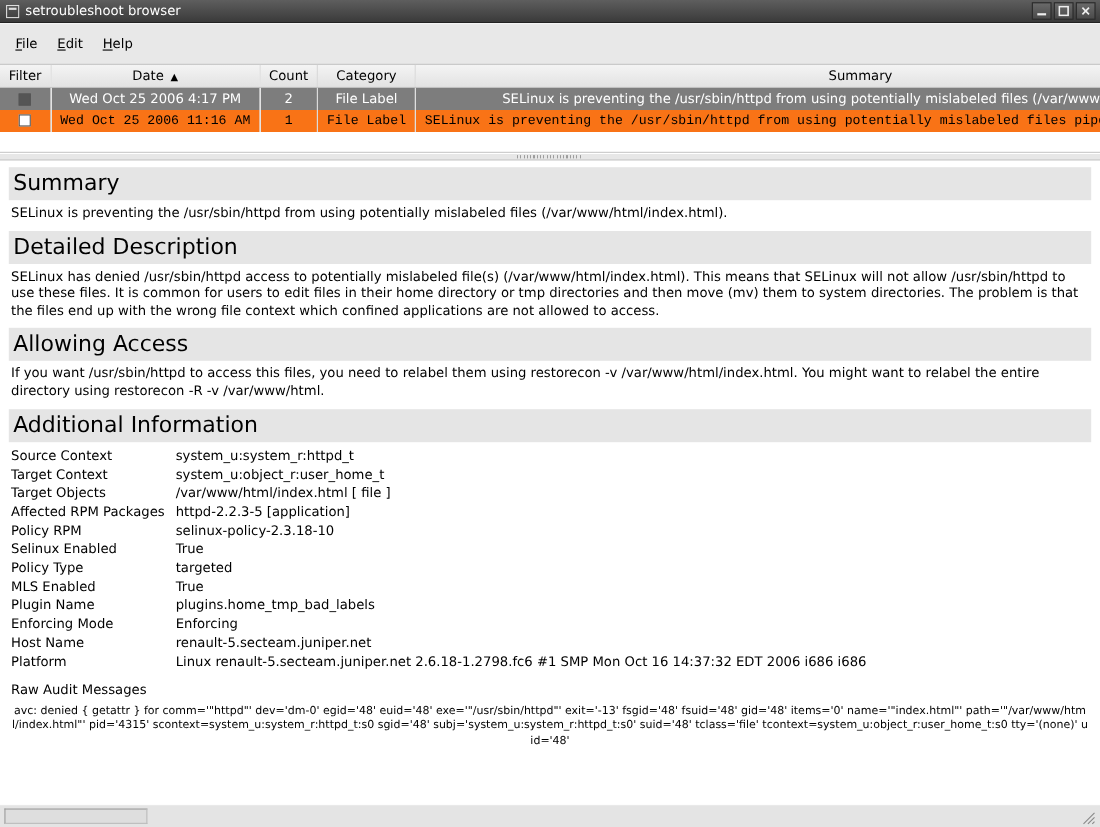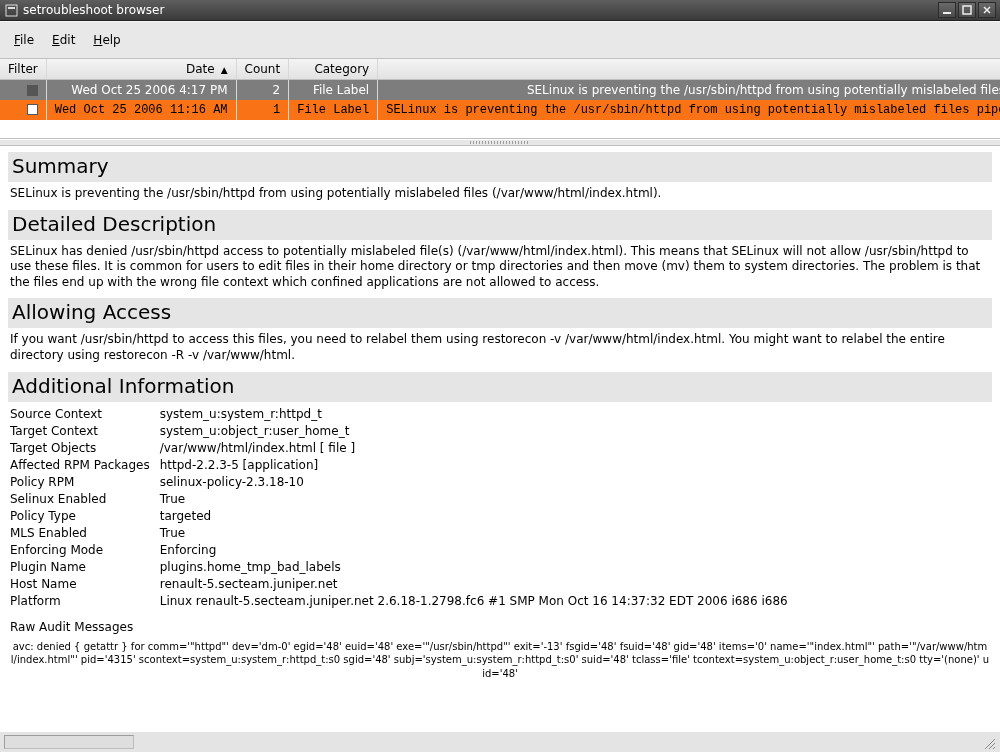--- a/index.html
+++ b/index.html
@@ -54,21 +54,21 @@
 
   
   .table-wrap {
     background: #fff;
     height: 80px;
     border-bottom: 1px solid #c0c0c0;
     display:flex; flex-direction:column;
   }
   table.alerts { width: 100%; border-collapse: collapse; font-size: 12px; }
   table.alerts th, table.alerts td {
-    text-align: right;
+    text-align: center;
     padding: 3px 8px;
     border-right: 1px solid #d8d8d8;
     white-space: nowrap;
     overflow:hidden;
     font-weight: normal;
   }
   table.alerts thead th {
     background: linear-gradient(to bottom,#f4f4f4,#e2e2e2);
     border-bottom: 1px solid #c0c0c0;
     height: 20px;
@@ -259,26 +259,26 @@
         </tr>
         <tr>
           <td class="k">Policy Type</td>
           <td>targeted</td>
         </tr>
         <tr>
           <td class="k">MLS Enabled</td>
           <td>True</td>
         </tr>
         <tr>
+          <td class="k">Plugin Name</td>
+          <td>plugins.home_tmp_bad_labels</td>
+        </tr>
+        <tr>
           <td class="k">Enforcing Mode</td>
           <td>Enforcing</td>
-        </tr>
-        <tr>
-          <td class="k">Plugin Name</td>
-          <td>plugins.home_tmp_bad_labels</td>
         </tr>
         <tr>
           <td class="k">Host Name</td>
           <td>renault-5.secteam.juniper.net</td>
         </tr>
         <tr>
           <td class="k">Platform</td>
           <td>Linux renault-5.secteam.juniper.net 2.6.18-1.2798.fc6 #1 SMP Mon Oct 16 14:37:32 EDT 2006 i686 i686</td>
         </tr>
       </tbody>

